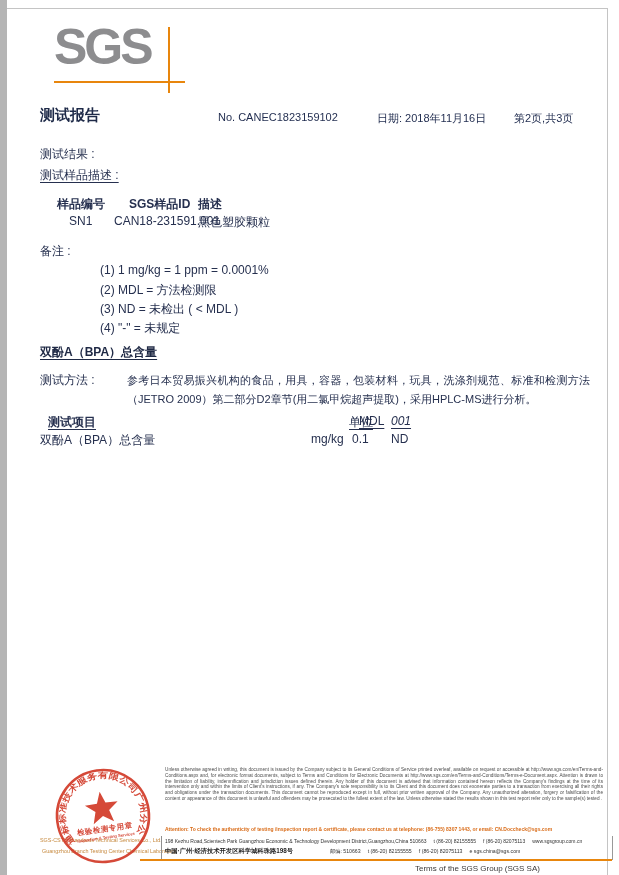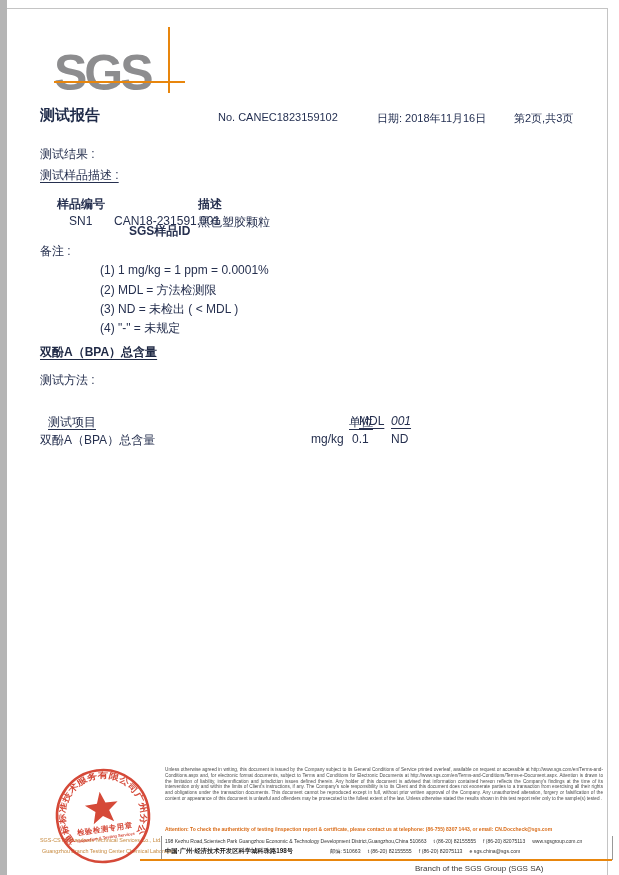--- a/index.html
+++ b/index.html
@@ -6,21 +6,21 @@
   .page{position:relative;width:619px;height:875px;background:#ffffff;overflow:hidden;
         font-family:"Liberation Sans",sans-serif;color:#26304f;}
   .abs{position:absolute;white-space:nowrap;}
 
   
   .edge-left{position:absolute;left:0;top:0;width:7px;height:875px;background:#b5b5b5;}
   .edge-top{position:absolute;left:7px;top:8px;width:601px;height:1px;background:#c4c4c4;}
   .edge-right{position:absolute;left:607px;top:8px;width:1px;height:867px;background:#c4c4c4;}
 
   
-  .logo{left:54px;top:22px;font-size:50px;font-weight:bold;color:#8d8d8f;letter-spacing:-3px;line-height:1;margin-top:26px;}
+  .logo{left:54px;top:22px;font-size:50px;font-weight:bold;color:#8d8d8f;letter-spacing:-3px;line-height:1;}
   .logo-hline{left:54px;top:81px;width:131px;height:2px;background:#e8860d;}
   .logo-vline{left:168px;top:27px;width:2px;height:66px;background:#e8860d;}
 
   
   .title{left:40px;top:106px;font-size:15px;font-weight:bold;color:#1e2a48;}
   .hmeta{font-size:11px;color:#1f2b4e;top:111px;}
 
   .body-txt{font-size:12px;color:#26304f;}
   .bold{font-weight:bold;}
   .und{text-decoration:underline;text-underline-offset:3px;}
@@ -61,36 +61,37 @@
 
   <div class="abs title">测试报告</div>
   <div class="abs hmeta" style="left:218px;">No. CANEC1823159102</div>
   <div class="abs hmeta" style="left:377px;">日期: 2018年11月16日</div>
   <div class="abs hmeta" style="left:514px;">第2页,共3页</div>
 
   <div class="abs body-txt" style="left:40px;top:146px;">测试结果 :</div>
   <div class="abs body-txt und" style="left:40px;top:167px;">测试样品描述 :</div>
 
   <div class="abs body-txt bold" style="left:57px;top:196px;">样品编号</div>
-  <div class="abs body-txt bold" style="left:129px;top:196px;margin-top:27px;">SGS样品ID</div>
+  <div class="abs body-txt bold" style="left:129px;top:196px;">SGS样品ID</div>
   <div class="abs body-txt bold" style="left:198px;top:196px;">描述</div>
   <div class="abs body-txt" style="left:69px;top:214px;">SN1</div>
   <div class="abs body-txt" style="left:114px;top:214px;">CAN18-231591.001</div>
   <div class="abs body-txt" style="left:198px;top:214px;">黑色塑胶颗粒</div>
 
   <div class="abs body-txt" style="left:40px;top:243px;">备注 :</div>
   <div class="abs body-txt" style="left:100px;top:263px;">(1) 1 mg/kg = 1 ppm = 0.0001%</div>
   <div class="abs body-txt" style="left:100px;top:282px;">(2) MDL = 方法检测限</div>
   <div class="abs body-txt" style="left:100px;top:301px;">(3) ND = 未检出 ( &lt; MDL )</div>
   <div class="abs body-txt" style="left:100px;top:320px;">(4) "-" = 未规定</div>
 
   <div class="abs body-txt bold und" style="left:40px;top:344px;color:#1e2844;">双酚A（BPA）总含量</div>
   <div class="abs body-txt" style="left:40px;top:372px;">测试方法 :</div>
+  <div class="method-text">参考日本贸易振兴机构的食品，用具，容器，包装材料，玩具，洗涤剂规范、标准和检测方法（JETRO 2009）第二部分D2章节(用二氯甲烷超声提取)，采用HPLC-MS进行分析。</div>
 
-  <div class="abs body-txt und" style="left:48px;top:414px;">测试项目</div>
+  <div class="abs body-txt und" style="left:48px;top:414px;font-weight:bold;">测试项目</div>
   <div class="abs body-txt und" style="left:313px;top:414px;margin-left:36px;">单位</div>
   <div class="abs body-txt und" style="left:335px;top:414px;margin-left:24px;">MDL</div>
   <div class="abs body-txt und ital" style="left:391px;top:414px;">001</div>
   <div class="abs body-txt" style="left:40px;top:432px;">双酚A（BPA）总含量</div>
   <div class="abs body-txt" style="left:311px;top:432px;">mg/kg</div>
   <div class="abs body-txt" style="left:352px;top:432px;">0.1</div>
   <div class="abs body-txt" style="left:391px;top:432px;">ND</div>
 
   <div class="disclaimer">Unless otherwise agreed in writing, this document is issued by the Company subject to its General Conditions of Service printed overleaf, available on request or accessible at http://www.sgs.com/en/Terms-and-Conditions.aspx and, for electronic format documents, subject to Terms and Conditions for Electronic Documents at http://www.sgs.com/en/Terms-and-Conditions/Terms-e-Document.aspx. Attention is drawn to the limitation of liability, indemnification and jurisdiction issues defined therein. Any holder of this document is advised that information contained hereon reflects the Company's findings at the time of its intervention only and within the limits of Client's instructions, if any. The Company's sole responsibility is to its Client and this document does not exonerate parties to a transaction from exercising all their rights and obligations under the transaction documents. This document cannot be reproduced except in full, without prior written approval of the Company. Any unauthorized alteration, forgery or falsification of the content or appearance of this document is unlawful and offenders may be prosecuted to the fullest extent of the law. Unless otherwise stated the results shown in this test report refer only to the sample(s) tested .</div>
   <div class="attention">Attention: To check the authenticity of testing /inspection report &amp; certificate, please contact us at telephone: (86-755) 8307 1443, or email: CN.Doccheck@sgs.com</div>
@@ -109,21 +110,21 @@
   </div>
   <div class="addr-row addr-cn">
     <span>中国·广州·经济技术开发区科学城科珠路198号</span>
     <span class="lite" style="margin-left:30px;">邮编: 510663</span>
     <span class="lite">t (86-20) 82155555</span>
     <span class="lite">f (86-20) 82075113</span>
     <span class="lite">e sgs.china@sgs.com</span>
   </div>
 
   <div class="foot-rule"></div>
-  <div class="abs member">Branch of the SGS Group (SGS SA)</div>
+  <div class="abs member">Terms of the SGS Group (SGS SA)</div>
 
   <div class="stamp">
     <svg width="100" height="100" viewBox="0 0 100 100">
       <circle cx="50" cy="50" r="46" fill="none" stroke="#d23c2a" stroke-width="2.6"></circle>
       <defs>
         <path id="ringArc" d="M 18.9,71.8 A 38,38 0 1 1 81.1,71.8" fill="none"></path>
       </defs>
       <text font-size="8" fill="#d23c2a" font-weight="bold" font-family="Liberation Sans, sans-serif">
         <textPath href="#ringArc" startOffset="0" textLength="176" lengthAdjust="spacingAndGlyphs">通标标准技术服务有限公司广州分公司</textPath>
       </text>

